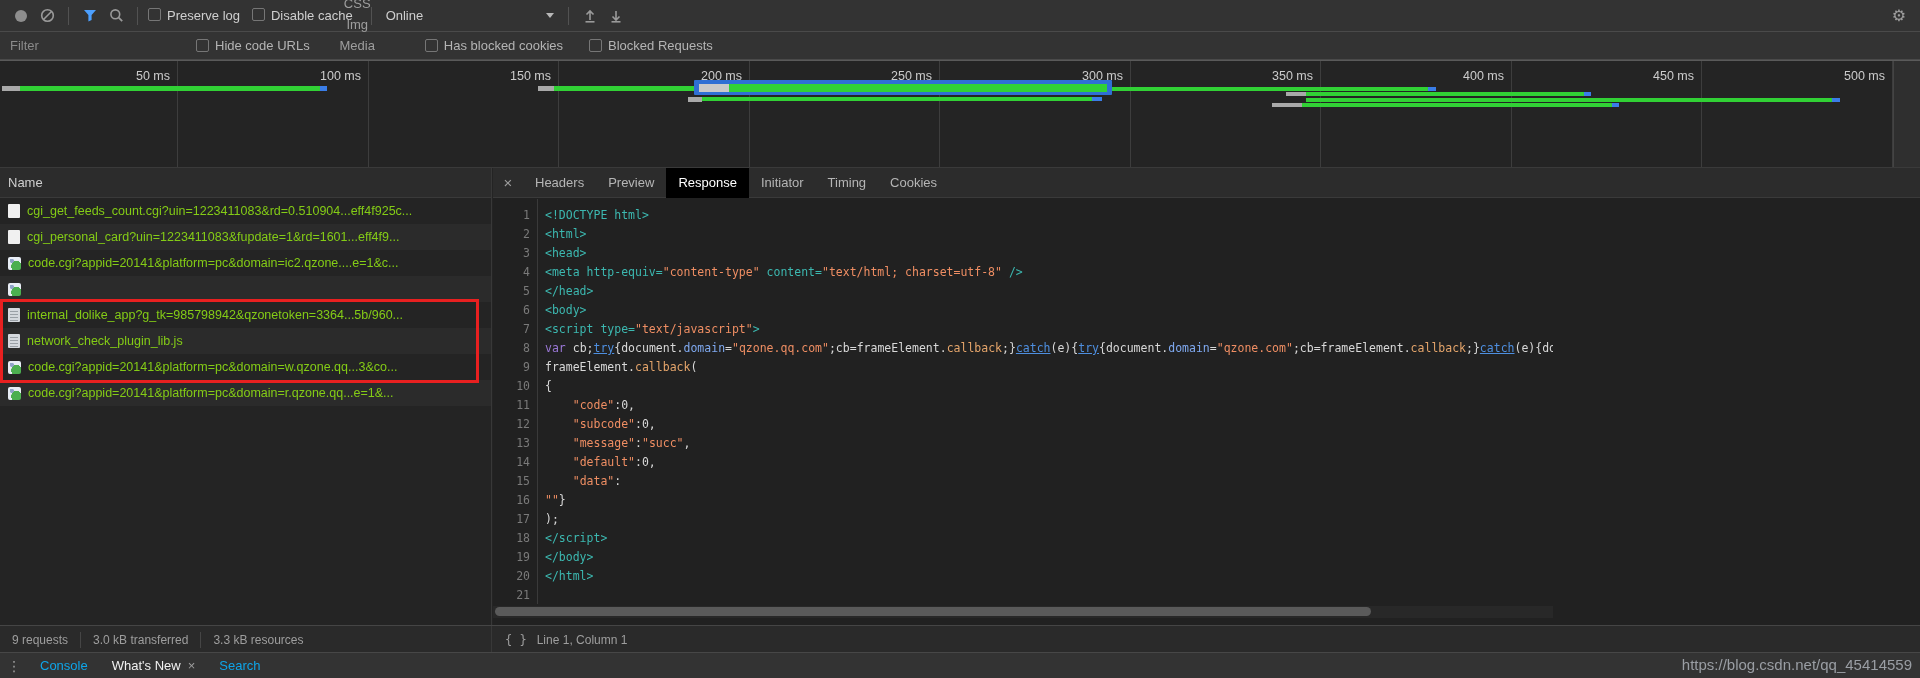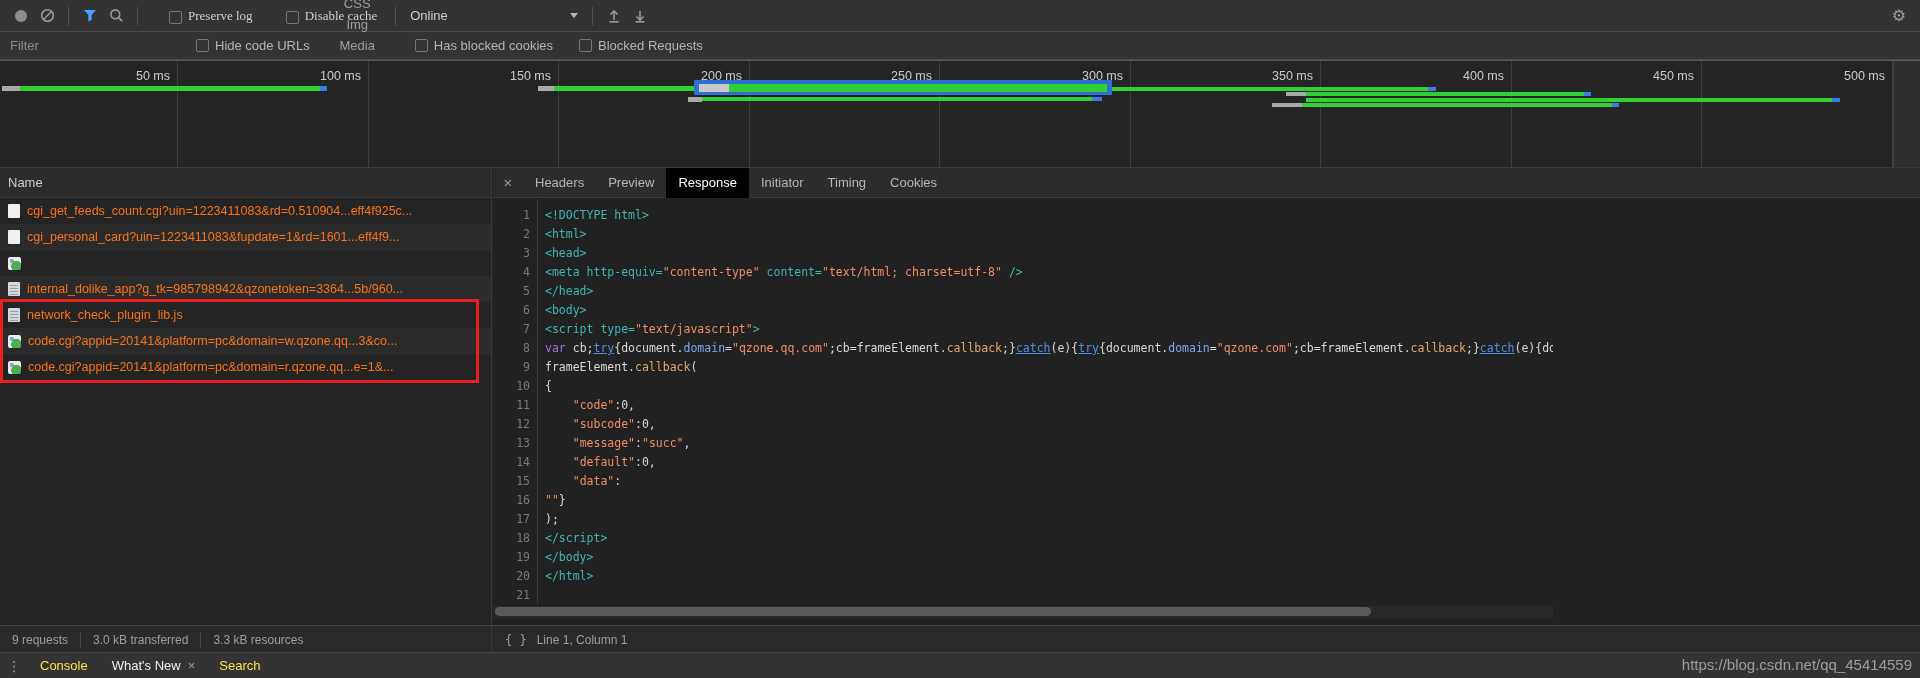--- a/index.html
+++ b/index.html
@@ -8,21 +8,21 @@
   .root { position:relative; width:1920px; height:678px; background:#242424; color:#cfcfcf; }
 
   
   .toolbar { position:absolute; left:0; top:0; width:1920px; height:32px; background:#333333;
              border-bottom:1px solid #4a4a4a; display:flex; align-items:center; font-size:13px; color:#cfcfcf; }
   .tb-sep { width:1px; height:18px; background:#525252; margin:0 8px; }
   .tb-btn { display:flex; align-items:center; justify-content:center; width:26px; height:26px; cursor:pointer; }
   .rec-dot { width:12px; height:12px; border-radius:50%; background:#8e8e8e; }
   .chk { width:13px; height:13px; border:1px solid #767676; border-radius:2px; background:transparent;
          display:inline-block; margin-right:6px; flex:none; }
-  .tb-label { display:flex; align-items:flex-end; margin:0 10px 0 23px; white-space:nowrap;font-family:Liberation Serif, serif; }
+  .tb-label { display:flex; align-items:flex-start; margin:0 10px 0 2px; white-space:nowrap; }
   .throttle { display:flex; align-items:center; margin:0 6px; width:168px; justify-content:space-between; cursor:pointer; }
   .caret-down { width:0; height:0; border-left:4px solid transparent; border-right:4px solid transparent;
                 border-top:5px solid #b8b8b8; }
   .gear { position:absolute; right:14px; top:7px; font-size:16px; color:#9e9e9e; cursor:pointer; line-height:18px; }
 
   
   .filterbar { position:absolute; left:0; top:32px; width:1920px; height:28px; background:#333333;
                border-bottom:1px solid #4a4a4a; display:flex; align-items:center; font-size:13px; color:#b4b4b4; }
   .filter-input { width:160px; margin-left:10px; background:transparent; border:none; outline:none;
                   color:#cfcfcf; font-size:13px; font-family:"Liberation Sans",sans-serif; }
@@ -44,21 +44,21 @@
   .seg.sel   { background:#2f6fd4; border-radius:1px; }
   .seg.cap   { background:#c9c9c9; }
   .ov-edge { position:absolute; right:0; top:0; width:27px; height:108px; background:#2f2f2f; border-left:1px solid #444; }
 
   
   .main { position:absolute; left:0; top:168px; width:1920px; height:457px; }
   .left-panel { position:absolute; left:0; top:0; width:492px; height:457px; background:#242424;
                 border-right:1px solid #383838; overflow:hidden; }
   .name-header { height:30px; line-height:30px; padding-left:8px; background:#2c2c2c;
                  border-bottom:1px solid #3a3a3a; color:#cfcfcf; font-size:13px; }
-  .req-row { height:26px; display:flex; align-items:center; padding-left:8px; font-size:12.5px; color:#f97316;
+  .req-row { height:26px; display:flex; align-items:center; padding-left:8px; font-size:12.5px; color:#84cc16;
              white-space:nowrap; overflow:hidden; cursor:pointer; }
   .req-row:nth-child(even) { background:#2b2b2b; }
   .req-row .ric { flex:none; margin-right:7px; }
   .icon-doc { width:12px; height:14px; background:#f0f0f0; border-radius:1px; }
   .icon-img { width:13px; height:13px; border-radius:2px;
               background: radial-gradient(circle at 66% 72%, #4caf50 42%, transparent 43%),
                           radial-gradient(circle at 30% 30%, #90a4c8 16%, transparent 17%), #e8edf5; }
   .icon-script { width:12px; height:14px; background:#cfd3d8; border-radius:1px;
                  background-image:repeating-linear-gradient(#9aa0a6 0 1px, transparent 1px 3px);
                  background-size:8px 10px; background-position:2px 3px; background-repeat:no-repeat; background-color:#d4d8dd; }
@@ -92,21 +92,21 @@
              border-right:1px solid #383838; }
   .sum-item { padding:0 12px; border-right:1px solid #454545; height:16px; line-height:16px; white-space:nowrap; }
   .sum-item:last-child { border-right:none; }
   .cursorpos { position:absolute; left:493px; top:0; height:27px; display:flex; align-items:center; }
   .brace-ic { font-family:"DejaVu Sans Mono",monospace; color:#9e9e9e; padding:0 10px 0 12px; font-size:12px; }
 
   
   .drawer { position:absolute; left:0; top:652px; width:1920px; height:26px; background:#333333;
             border-top:1px solid #474747; display:flex; align-items:center; font-size:13px; }
   .kebab { width:28px; text-align:center; color:#9e9e9e; font-size:14px; cursor:pointer; }
-  .drawer-item { padding:0 12px; color:#fde047; height:26px; line-height:26px; cursor:pointer; white-space:nowrap; }
+  .drawer-item { padding:0 12px; color:#0ea5e9; height:26px; line-height:26px; cursor:pointer; white-space:nowrap; }
   .drawer-item.active { color:#f1f1f1; }
   .drawer-x { color:#9e9e9e; margin-left:7px; font-size:13px; }
 
   .watermark { position:absolute; right:8px; bottom:5px; font-size:15px; color:#9a9ea4; z-index:9; }
 
   svg { display:block; }
 </style>
 </head>
 <body>
 
@@ -176,21 +176,21 @@
         <span class="type-item">JS</span>
         <span class="type-item">CSS</span>
         <span class="type-item">Img</span>
         <span class="type-item">Media</span>
         <span class="type-item">Font</span>
         <span class="type-item">Doc</span>
         <span class="type-item">WS</span>
         <span class="type-item">Manifest</span>
         <span class="type-item">Other</span>
       </div>
-    <label class="fb-group" style="margin-left:22px">
+    <label class="fb-group" style="margin-left:32px">
       <span class="chk"></span>
       <span>Has blocked cookies</span>
     </label>
     <label class="fb-group" style="">
       <span class="chk"></span>
       <span>Blocked Requests</span>
     </label>
   </div>
 
   <div class="overview" id="overview">
@@ -245,20 +245,24 @@
           <div class="req-row">
             <span class="ric icon-doc"></span>
             <span>cgi_get_feeds_count.cgi?uin=1223411083&amp;rd=0.510904...eff4f925c...</span>
           </div>
           <div class="req-row">
             <span class="ric icon-doc"></span>
             <span>cgi_personal_card?uin=1223411083&amp;fupdate=1&amp;rd=1601...eff4f9...</span>
           </div>
           <div class="req-row">
             <span class="ric icon-img"></span>
+            <span>code.cgi?appid=20141&amp;platform=pc&amp;domain=ic2.qzone....e=1&amp;c...</span>
+          </div>
+          <div class="req-row">
+            <span class="ric icon-img"></span>
           </div>
           <div class="req-row">
             <span class="ric icon-script"></span>
             <span>internal_dolike_app?g_tk=985798942&amp;qzonetoken=3364...5b/960...</span>
           </div>
           <div class="req-row">
             <span class="ric icon-script"></span>
             <span>network_check_plugin_lib.js</span>
           </div>
           <div class="req-row">

